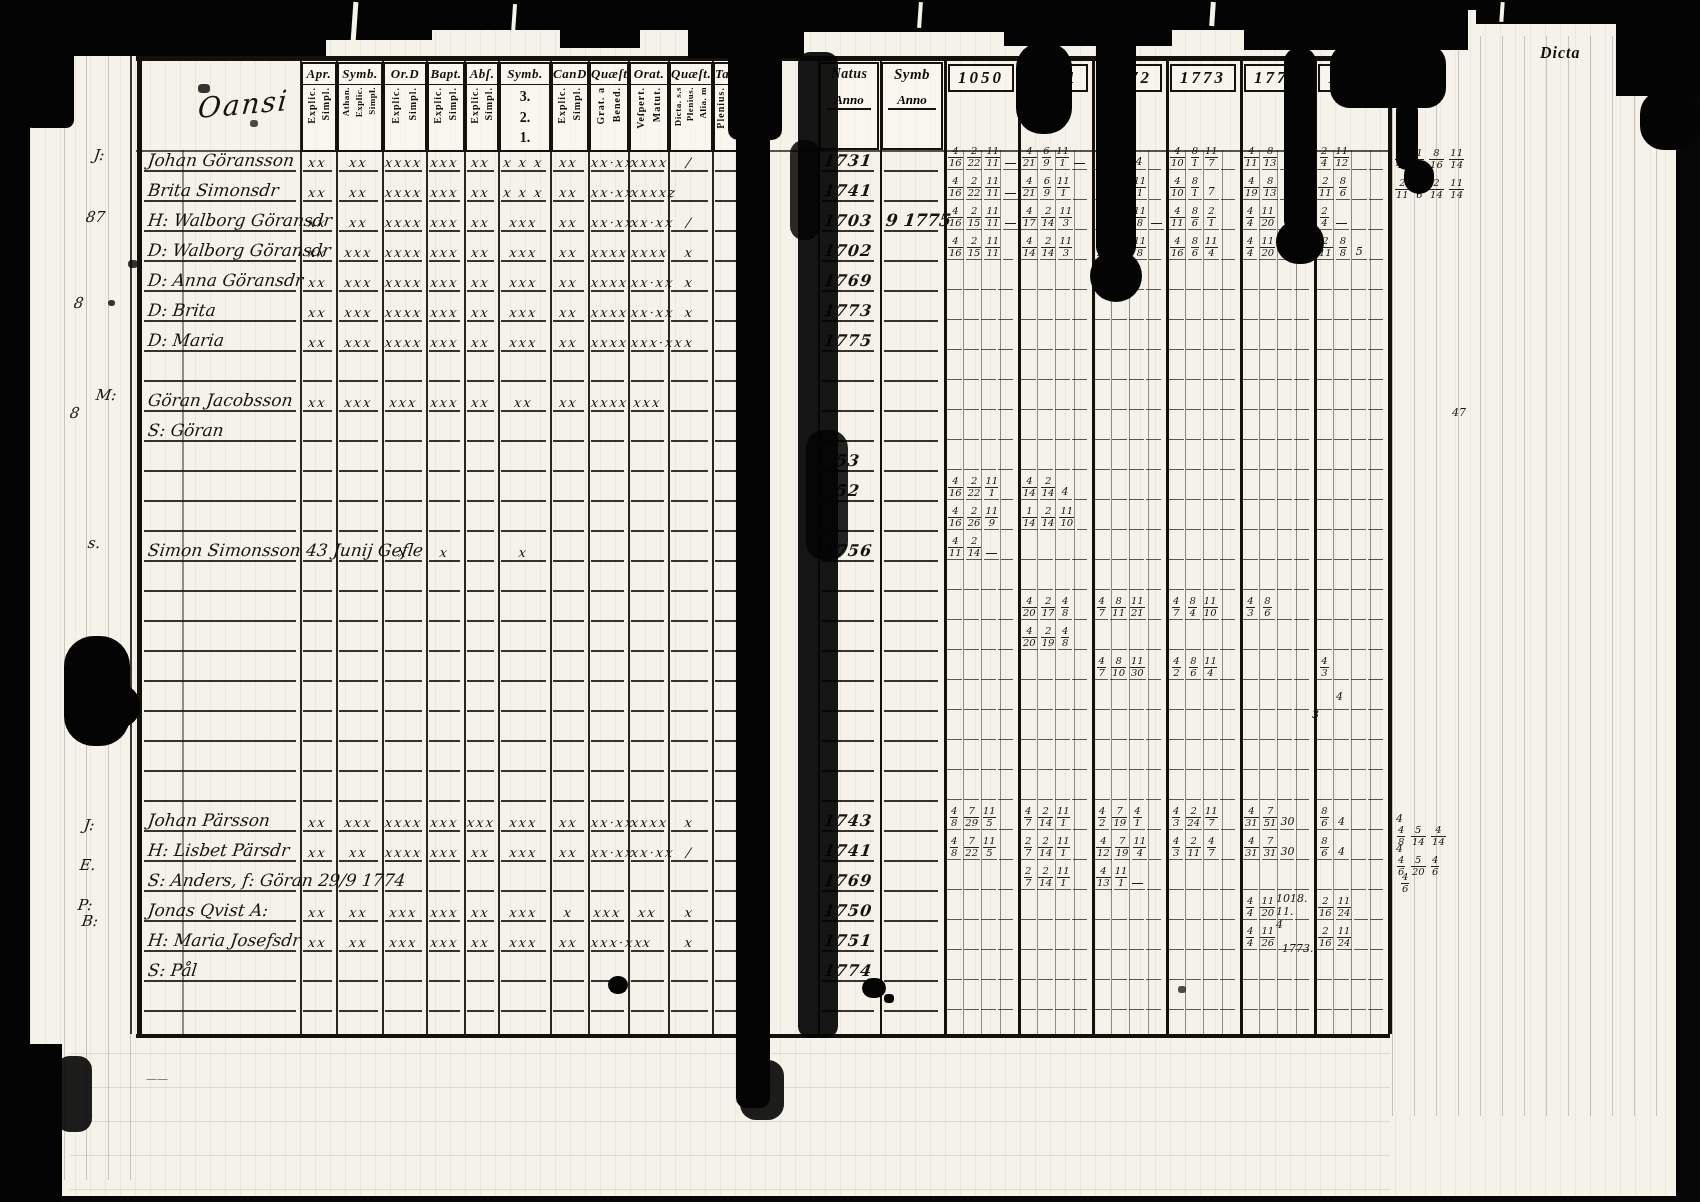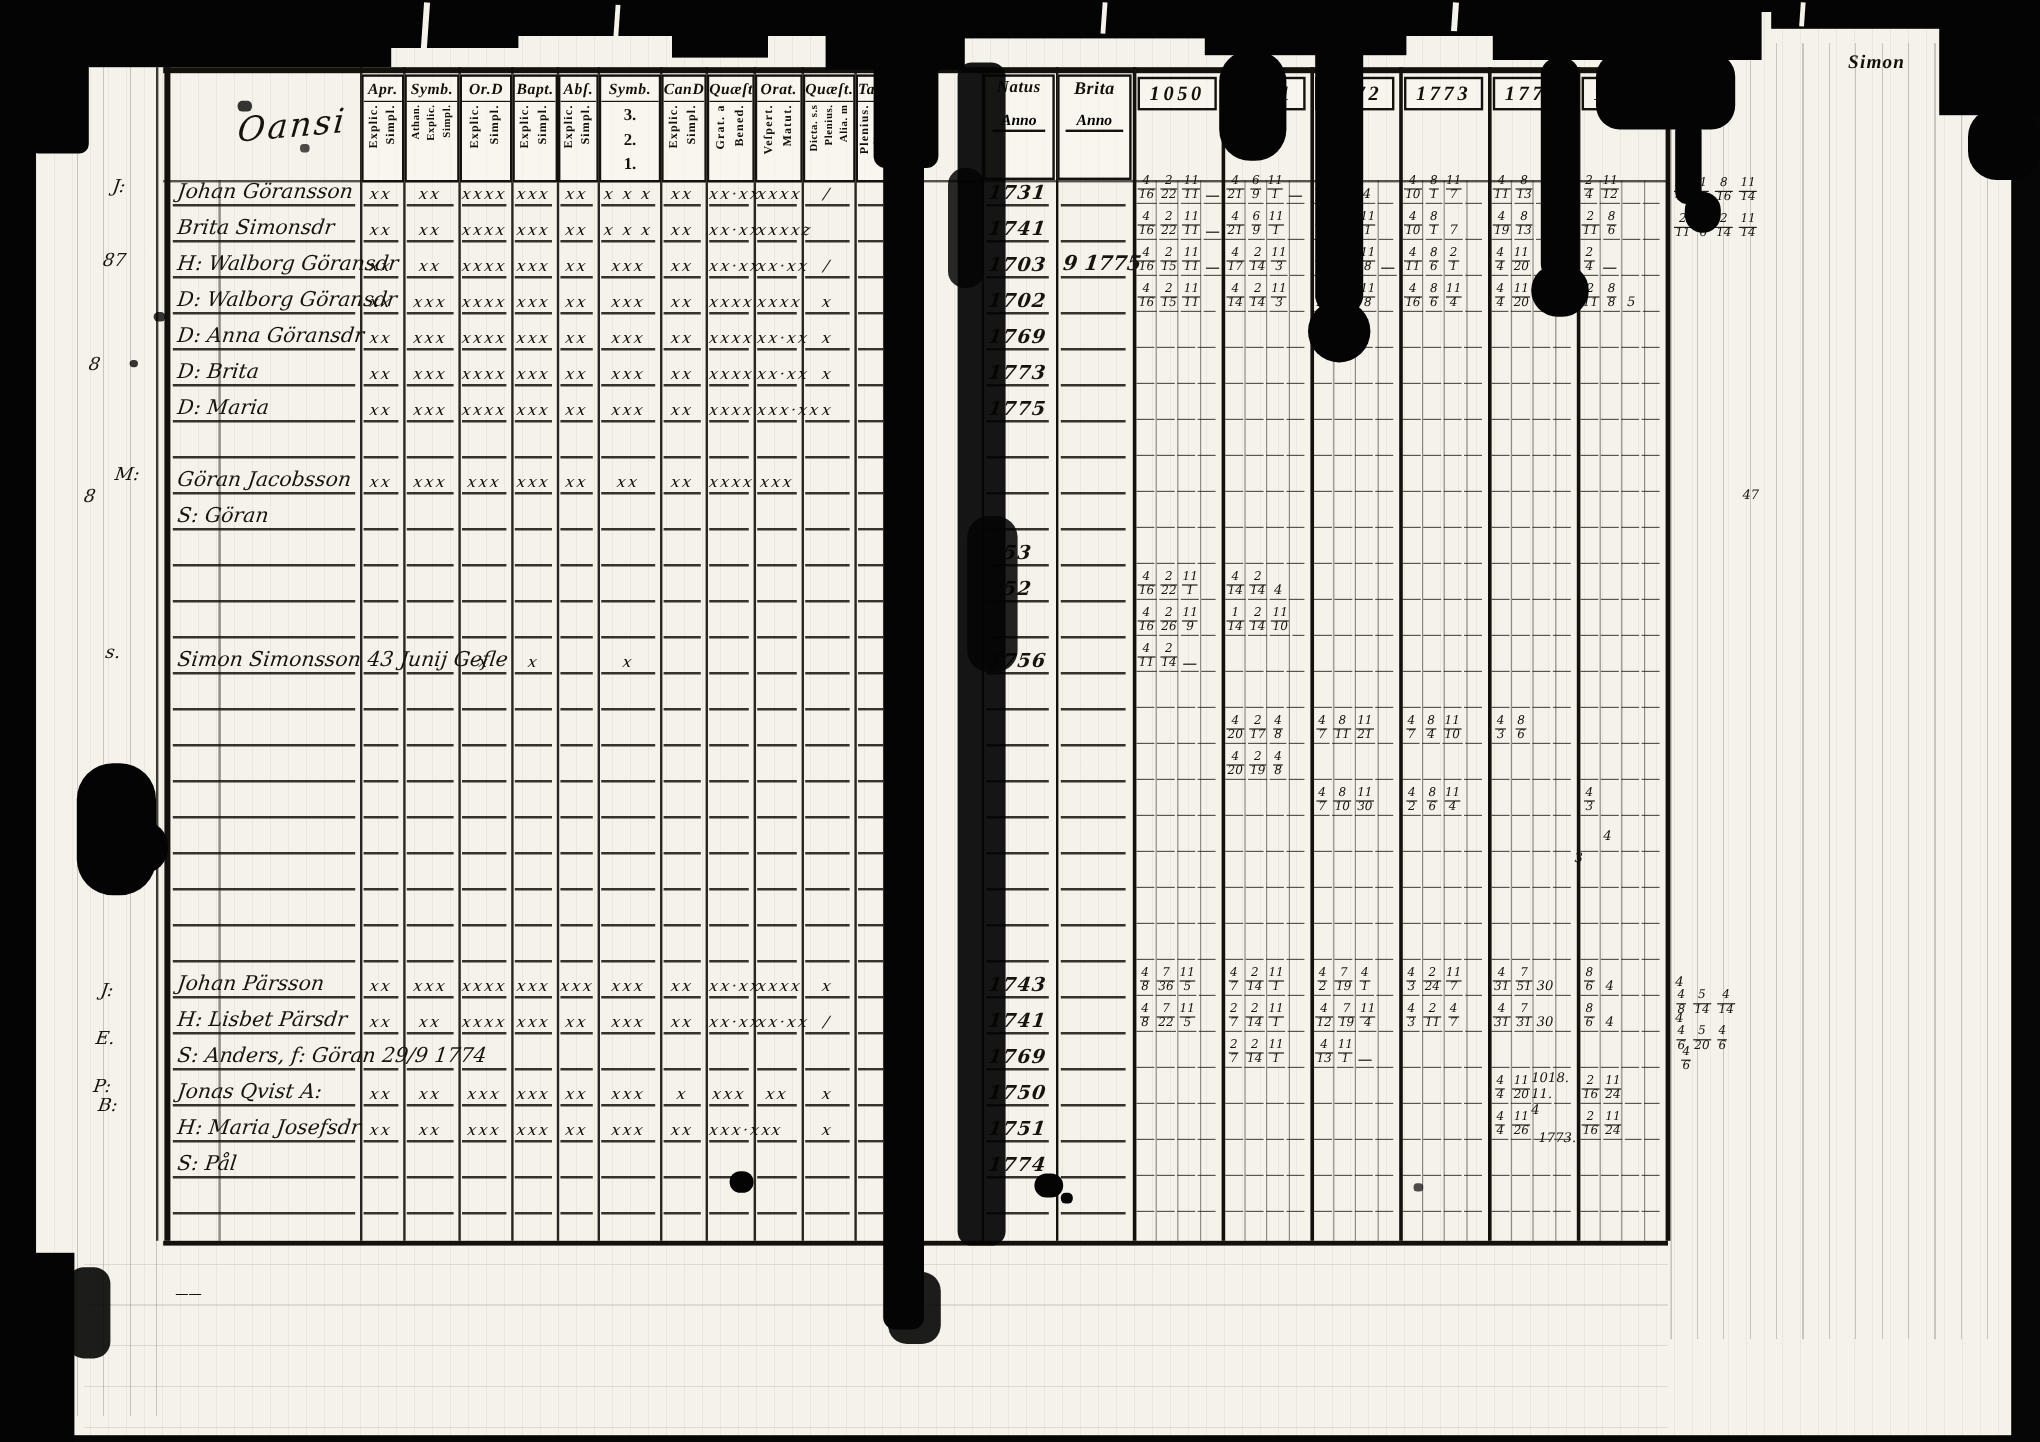--- a/index.html
+++ b/index.html
@@ -182,21 +182,21 @@
         <div class="subs">
           <div class="vtext">Plenius.</div>
           <div class="vtext">Alia. m.</div>
         </div>
       </div>
       <div class="hdrbox" style="left: 819px; top: 62px; width: 56px; height: 84px;">
         <div class="hdrlab" style="border-bottom: none; font-size: 14px;">Natus</div>
         <div style="text-align: center; font: italic bold 13px &quot;Liberation Serif&quot;, serif; border-bottom: 2px solid rgb(21, 17, 13); margin: 8px 6px 0px;">Anno</div>
       </div>
       <div class="hdrbox" style="left: 881px; top: 62px; width: 58px; height: 84px;">
-        <div class="hdrlab" style="border-bottom: none; font-size: 15px;">Brita</div>
+        <div class="hdrlab" style="border-bottom: none; font-size: 15px;">Symb</div>
         <div style="text-align: center; font: italic bold 13px &quot;Liberation Serif&quot;, serif; border-bottom: 2px solid rgb(21, 17, 13); margin: 8px 5px 0px;">Anno</div>
       </div>
       <div class="yrbox" style="left: 948px; top: 64px; width: 62px; height: 24px; line-height: 24px;">1050</div>
       <div class="yrbox" style="left: 1022px; top: 64px; width: 62px; height: 24px; line-height: 24px;">1771</div>
       <div class="yrbox" style="left: 1096px; top: 64px; width: 62px; height: 24px; line-height: 24px;">1772</div>
       <div class="yrbox" style="left: 1170px; top: 64px; width: 62px; height: 24px; line-height: 24px;">1773</div>
       <div class="yrbox" style="left: 1244px; top: 64px; width: 62px; height: 24px; line-height: 24px;">1774</div>
       <div class="yrbox" style="left: 1318px; top: 64px; width: 62px; height: 24px; line-height: 24px;">1775</div>
       <div style="position: absolute; left: 0px; top: 140px; width: 1700px; height: 30px;">
         <div class="cell" style="left: 144px; top: 0px; width: 152px; height: 30px; overflow: visible;">
@@ -1795,21 +1795,21 @@
         <div class="cell" style="left: 715px; top: 0px; width: 21px; height: 30px; text-align: center;"></div>
         <div class="cell" style="left: 822px; top: 0px; width: 52px; height: 30px; text-align: center;">
           <div class="hw" style="position: absolute; left: 0px; right: 0px; bottom: 0px; font-size: 16px; font-weight: bold; letter-spacing: 1px;">1743</div>
         </div>
         <div class="cell" style="left: 884px; top: 0px; width: 54px; height: 30px; overflow: visible;"></div>
         <div class="ycell" style="left: 946px; top: 0px; width: 68px; height: 30px;">
           <div class="slot">
             <div class="fr"><span>4</span><b>8</b></div>
           </div>
           <div class="slot">
-            <div class="fr"><span>7</span><b>36</b></div>
+            <div class="fr"><span>7</span><b>29</b></div>
           </div>
           <div class="slot">
             <div class="fr"><span>11</span><b>5</b></div>
           </div>
           <div class="slot"></div>
         </div>
         <div class="ycell" style="left: 1020px; top: 0px; width: 68px; height: 30px;">
           <div class="slot">
             <div class="fr"><span>4</span><b>7</b></div>
           </div>
@@ -2385,14 +2385,14 @@
       <div class="blob" style="left: 128px; top: 260px; width: 10px; height: 8px; border-radius: 4px; opacity: 0.8;"></div>
       <div class="blob" style="left: 108px; top: 300px; width: 7px; height: 6px; border-radius: 3px; opacity: 0.8;"></div>
       <div class="blob" style="left: 1178px; top: 986px; width: 8px; height: 7px; border-radius: 3px; opacity: 0.7;"></div>
       <div class="crack" style="left: 352px; top: 2px; width: 5px; height: 40px;"></div>
       <div class="crack" style="left: 512px; top: 4px; width: 4px; height: 30px;"></div>
       <div class="crack" style="left: 918px; top: 2px; width: 4px; height: 26px;"></div>
       <div class="crack" style="left: 1210px; top: 2px; width: 5px; height: 24px;"></div>
       <div class="crack" style="left: 1500px; top: 2px; width: 4px; height: 20px;"></div>
     </div>
   <span class="hw heading">Oansi</span>
-  <span id="corner">Simon</span>
+  <span id="corner">Dicta</span>
 </div>
 
 </body></html>

